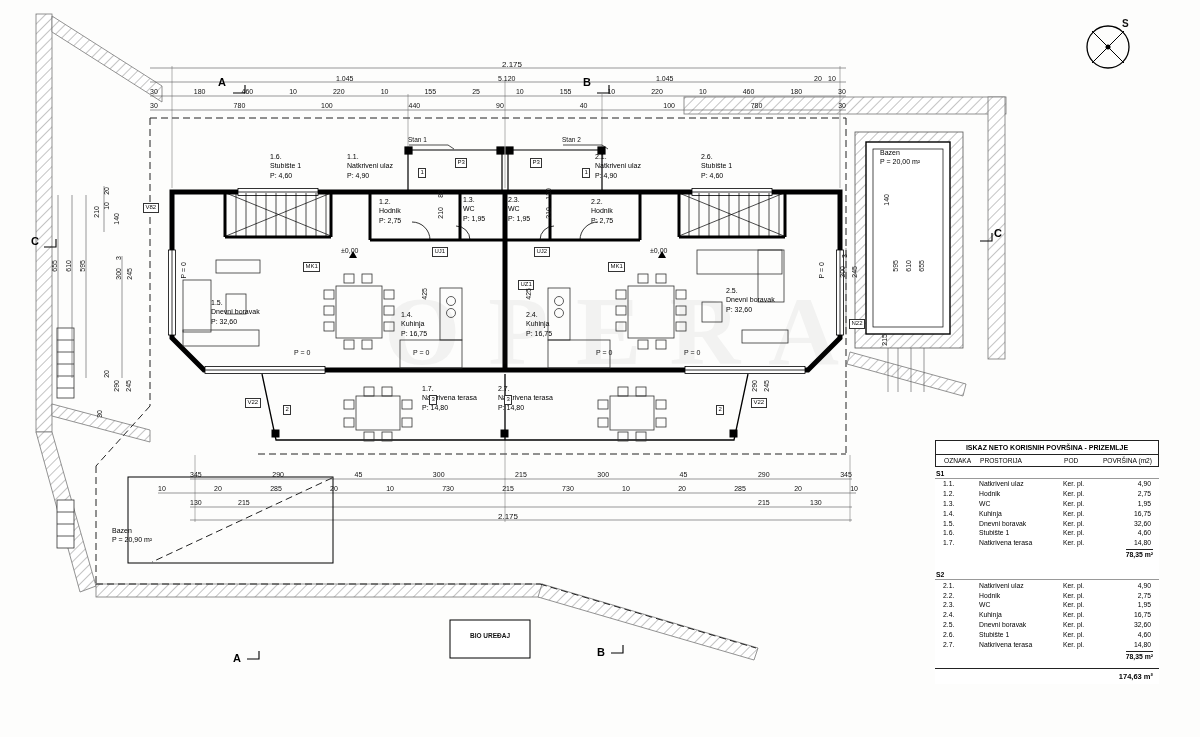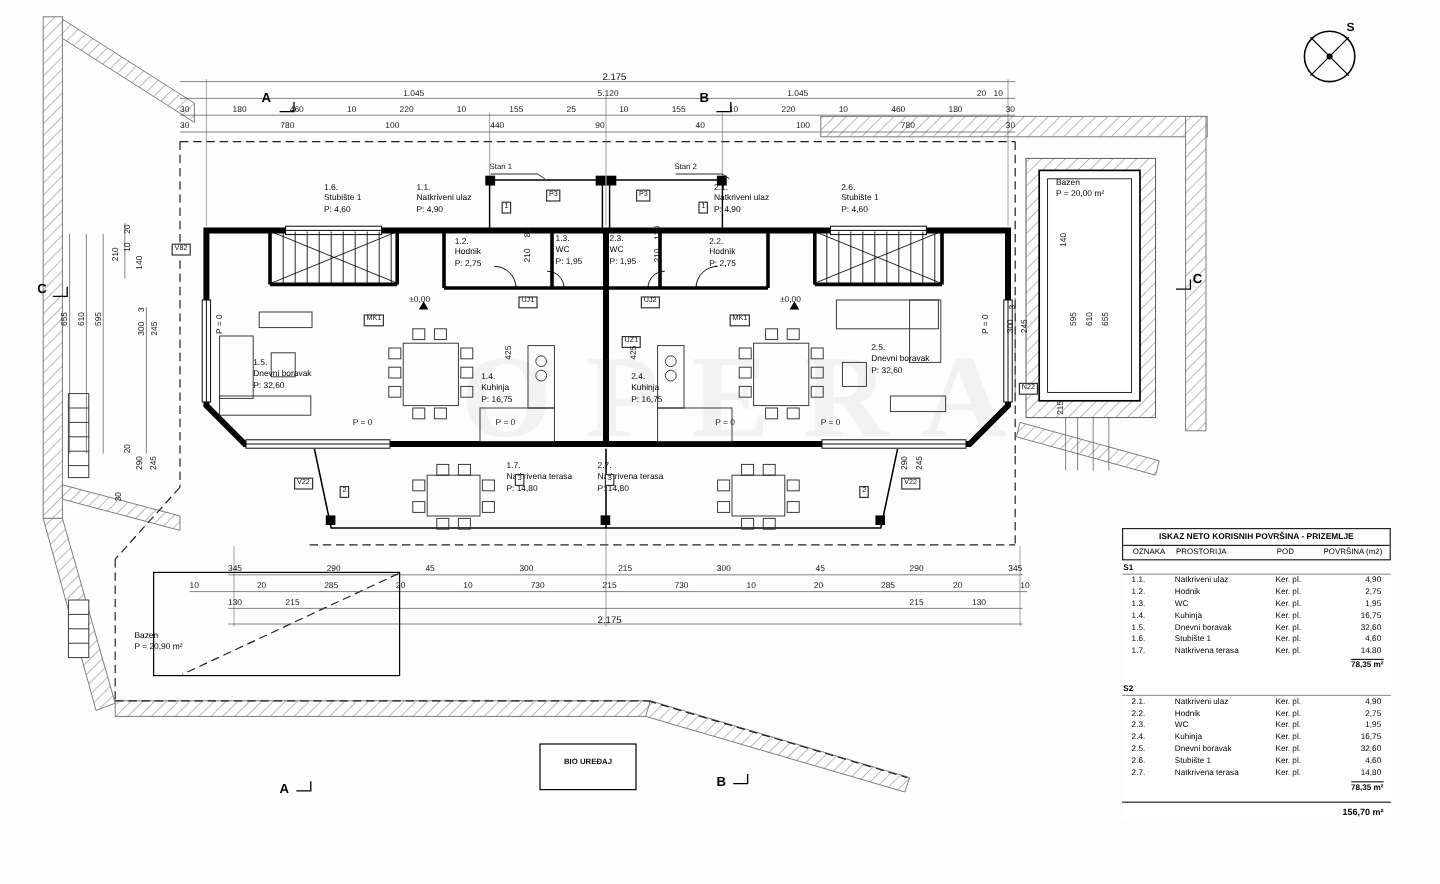--- a/index.html
+++ b/index.html
@@ -545,16 +545,16 @@
         <span class="c-code">2.7.</span>
         <span class="c-room">Natkrivena terasa</span>
         <span class="c-floor">Ker. pl.</span>
         <span class="c-area">14,80</span>
       </div>
     </div>
   <div class="t-sub">
         <span>78,35 m²</span>
       </div>
 
-  <div class="t-total"><span>156,70 m²</span></div>
+  <div class="t-total"><span>174,63 m²</span></div>
 </div>
 
 </div>
 
 </body></html>

